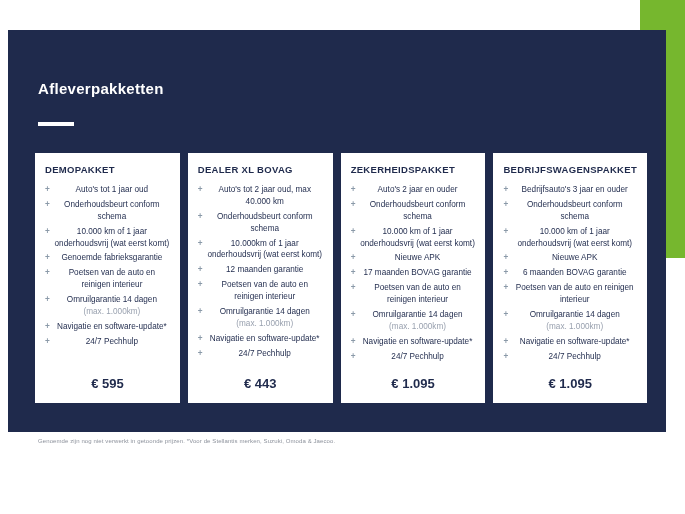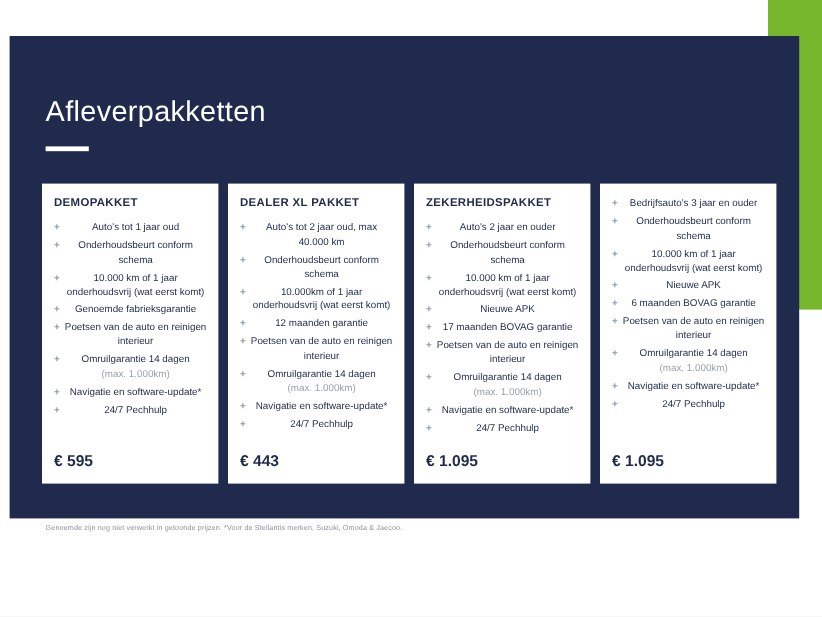--- a/index.html
+++ b/index.html
@@ -12,21 +12,21 @@
   .green-stripe{
     position:absolute;top:0;right:0;width:45px;height:258px;
     background:var(--green,#76b72e);
   }
   .panel{
     position:absolute;left:8px;top:30px;width:658px;height:402px;
     background:var(--navy,#1f2a4c);
   }
   .page-title{
     position:absolute;left:30px;top:50px;
-    color:#ffffff;font-size:24px;font-weight:normal;letter-spacing:.3px;
+    color:#ffffff;font-size:15px;font-weight:bold;letter-spacing:.3px;
   }
   .title-underline{
     position:absolute;left:30px;top:92px;width:36px;height:4px;background:#ffffff;
   }
   .cards{
     position:absolute;left:27px;top:123px;width:612px;height:250px;
     display:flex;gap:8px;
   }
   .card{
     flex:1 1 0;background:#ffffff;box-sizing:border-box;
@@ -43,21 +43,21 @@
     font-size:8.2px;line-height:1.45;color:var(--navy,#1f2a4c);
     margin-bottom:3px;
   }
   .plus{
     flex:0 0 9px;width:9px;font-weight:bold;
     color:var(--bullet,#8a99a8);
   }
   .feature-body{flex:1;text-align:center;}
   .note{color:var(--muted,#99a1af);}
   .price{
-    margin-top:auto;text-align:left;
+    margin-top:auto;text-align:center;
     font-size:13px;font-weight:bold;color:var(--navy,#1f2a4c);
     padding-top:6px;
   }
   .footnote{
     position:absolute;left:38px;top:438px;
     font-size:6px;color:#8d929c;letter-spacing:.1px;
   }
 </style>
 </head>
 <body>
@@ -117,21 +117,21 @@
             <li class="feature">
               <span class="plus">+</span>
               <div class="feature-body">
                 <div>24/7 Pechhulp</div>
               </div>
             </li>
           </ul>
           <div class="price">€ 595</div>
         </div>
         <div class="card">
-          <div class="card-title">DEALER XL PAKKET</div>
+          <div class="card-title">DEALER XL BOVAG</div>
           <ul class="features">
             <li class="feature">
               <span class="plus">+</span>
               <div class="feature-body">
                 <div>Auto's tot 2 jaar oud, max 40.000 km</div>
               </div>
             </li>
             <li class="feature">
               <span class="plus">+</span>
               <div class="feature-body">
@@ -233,20 +233,21 @@
             <li class="feature">
               <span class="plus">+</span>
               <div class="feature-body">
                 <div>24/7 Pechhulp</div>
               </div>
             </li>
           </ul>
           <div class="price">€ 1.095</div>
         </div>
         <div class="card">
+          <div class="card-title">BEDRIJFSWAGENSPAKKET</div>
           <ul class="features">
             <li class="feature">
               <span class="plus">+</span>
               <div class="feature-body">
                 <div>Bedrijfsauto's 3 jaar en ouder</div>
               </div>
             </li>
             <li class="feature">
               <span class="plus">+</span>
               <div class="feature-body">

